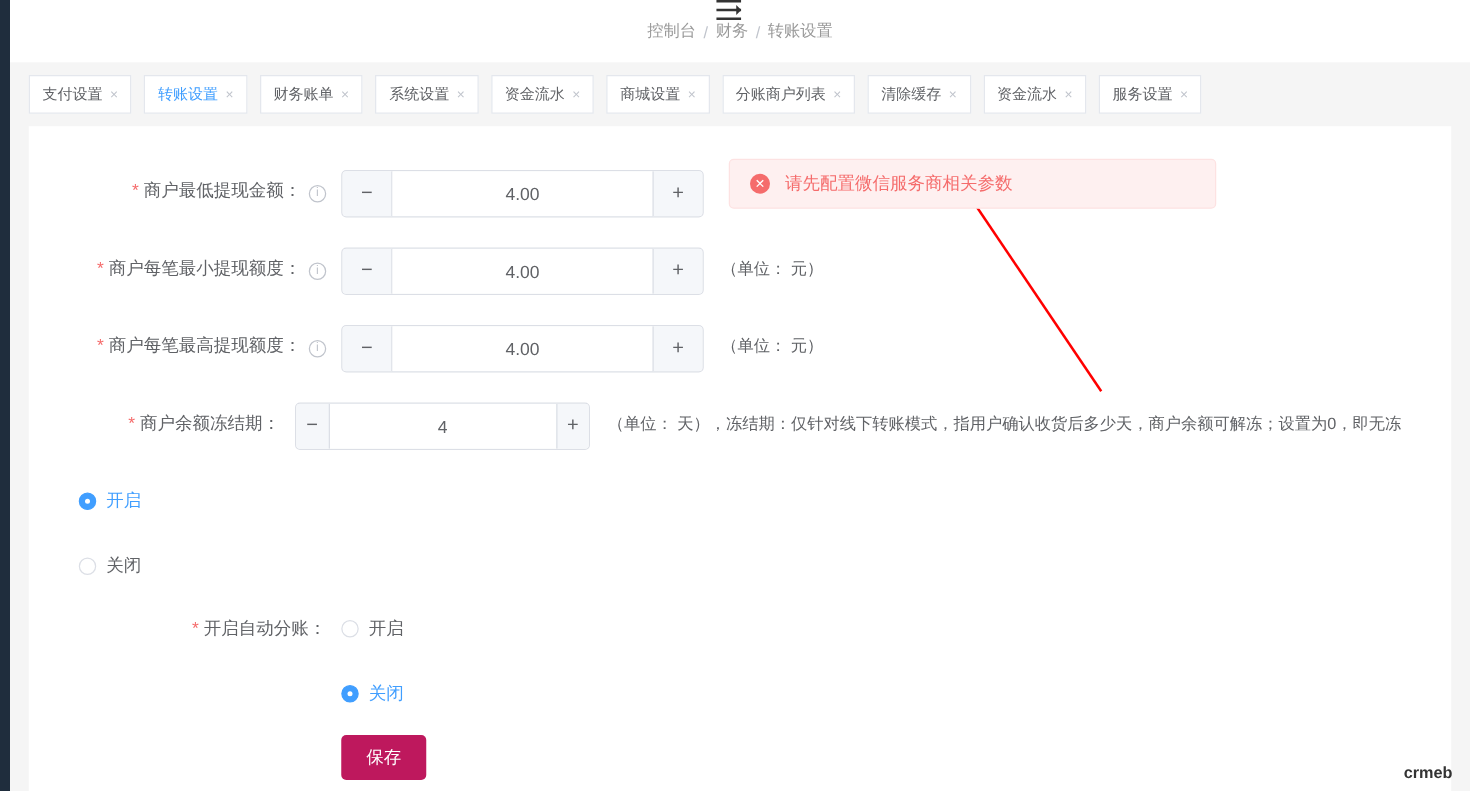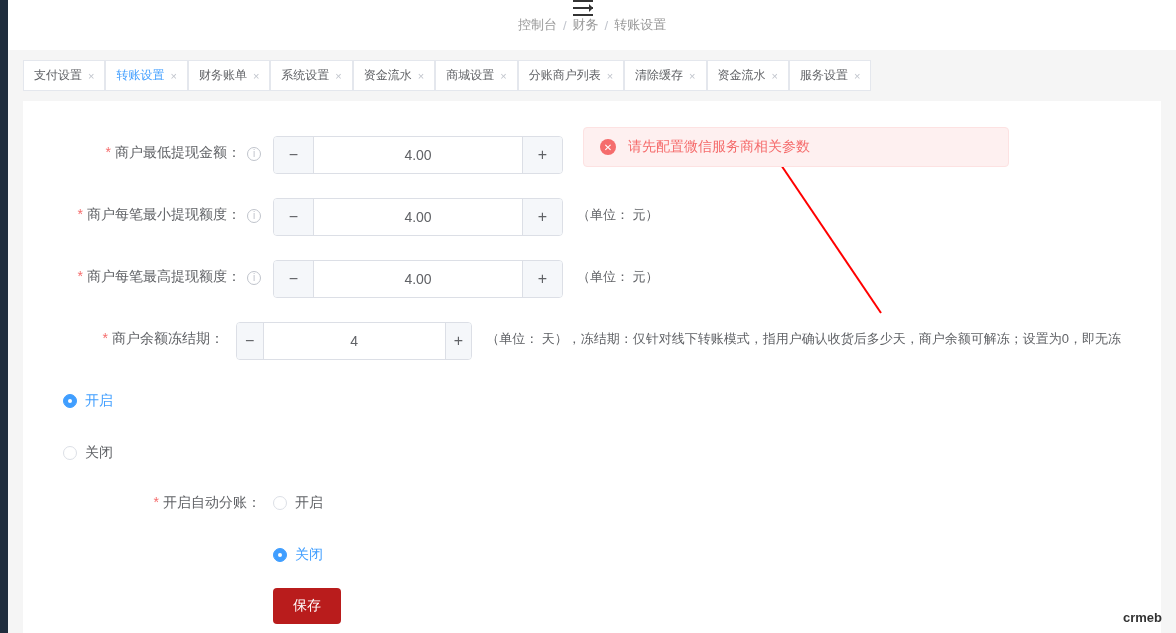--- a/index.html
+++ b/index.html
@@ -8,21 +8,21 @@
     .topbar { height: 50px; display: flex; align-items: center; padding: 0 18px; background: #fff; flex-direction: column; }
     .menu-icon { width: 20px; margin-right: 18px; }
     .menu-icon svg { display: block; }
     .breadcrumb { display: flex; align-items: center; font-size: 13px; color: #999; }
     .breadcrumb .sep { margin: 0 6px; color: #c0c4cc; }
     
     .sidebar-stub { position: fixed; left: 0; top: 0; width: 8px; height: 100%; background: #1f2d3d; }
     
     .main { margin-left: 8px; }
     
-    .tabs { display: flex; padding: 10px 15px; background: #f5f5f5; flex-wrap: wrap; }
+    .tabs { display: flex; gap: 10px; padding: 10px 15px; background: #f5f5f5; flex-wrap: wrap; }
     .tab { display: inline-flex; align-items: center; background: #fff; border: 1px solid #e4e7ed; padding: 6px 10px; font-size: 12px; color: #606266; cursor: pointer; }
     .tab.active { color: #409eff; }
     .tab .close { margin-left: 6px; color: #c0c4cc; font-size: 11px; }
     
     .content { background: #fff; margin: 0 15px; padding: 35px 40px 50px 40px; position: relative; }
     
     .form-row { display: flex; align-items: flex-start; margin-bottom: 24px; }
     .form-label { width: 210px; text-align: right; padding-right: 12px; padding-top: 8px; font-size: 14px; color: #606266; }
     .required::before { content: "*"; color: #f56c6c; margin-right: 4px; }
     .info-icon { display: inline-flex; align-items: center; justify-content: center; width: 14px; height: 14px; border: 1px solid #c0c4cc; border-radius: 50%; font-size: 10px; color: #c0c4cc; margin-left: 6px; }
@@ -39,23 +39,23 @@
     .radio { display: inline-flex; align-items: center; cursor: pointer; font-size: 14px; }
     .radio-circle { width: 14px; height: 14px; border: 1px solid #dcdfe6; border-radius: 50%; margin-right: 8px; display: inline-flex; align-items: center; justify-content: center; }
     .radio.selected .radio-circle { border-color: #409eff; background: #409eff; }
     .radio.selected .radio-circle::after { content: ""; width: 4px; height: 4px; background: #fff; border-radius: 50%; }
     .radio.selected { color: #409eff; }
     
     .note-block { margin-left: 210px; margin-top: -6px; margin-bottom: 28px; }
     .note-title { font-size: 13px; color: #606266; margin-bottom: 14px; }
     .note-text { font-size: 13px; color: #606266; line-height: 1.7; }
     
-    .save-btn { margin-left: 210px; background: #b91c1c; color: #fff; border: none; padding: 9px 20px; font-size: 14px; border-radius: 4px; cursor: pointer; }
-    
-    .alert { position: absolute; top: 26px; left: 560px; width: 426px; background: #fef0f0; border: 1px solid #fde2e2; border-radius: 4px; padding: 10px 16px; display: flex; align-items: center; z-index: 100; }
+    .save-btn { margin-left: 210px; background: #be185d; color: #fff; border: none; padding: 9px 20px; font-size: 14px; border-radius: 4px; cursor: pointer; }
+    
+    .alert { position: absolute; top: 26px; left: 560px; width: 390px; background: #fef0f0; border: 1px solid #fde2e2; border-radius: 4px; padding: 10px 16px; display: flex; align-items: center; z-index: 100; }
     .alert-icon { width: 16px; height: 16px; background: #f56c6c; border-radius: 50%; display: flex; align-items: center; justify-content: center; margin-right: 12px; flex-shrink: 0; }
     .alert-icon::before { content: "✕"; color: #fff; font-size: 10px; }
     .alert-text { color: #f56c6c; font-size: 14px; }
     
     .arrow { position: absolute; top: 52px; left: 748px; z-index: 99; pointer-events: none; }
     
     .logo-corner { position: fixed; bottom: 8px; right: 14px; font-size: 13px; font-weight: bold; color: #333; }
   </style>
 </head>
 <body>

